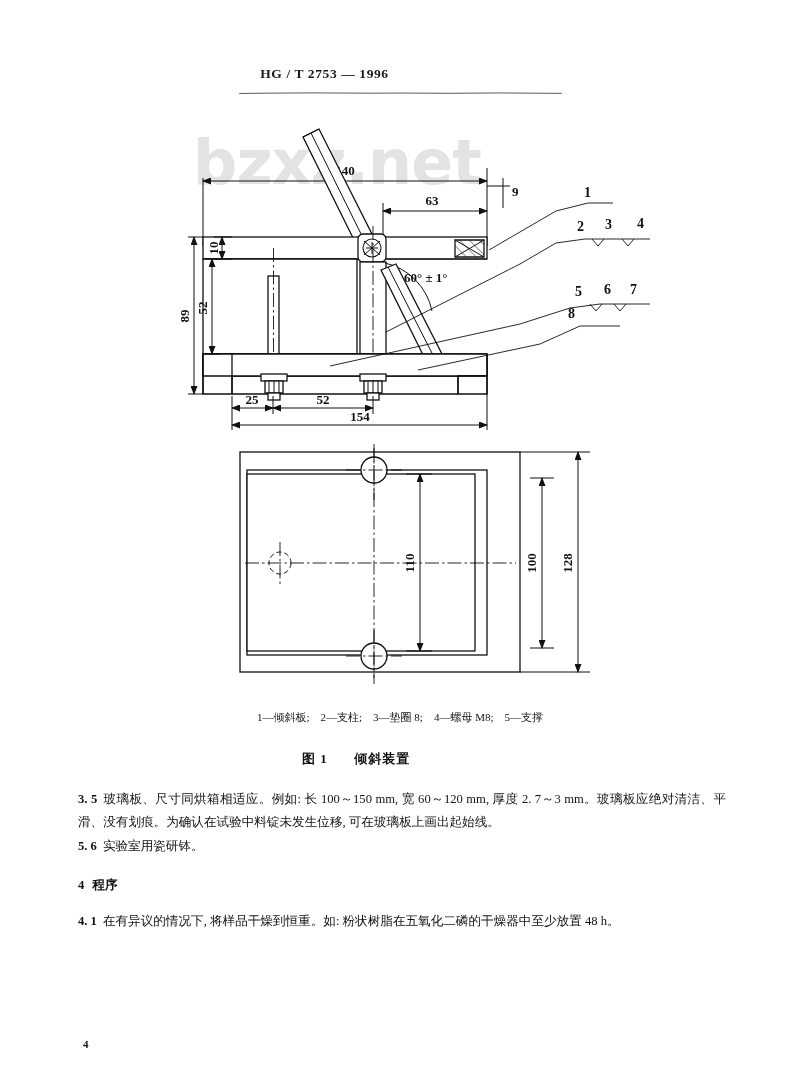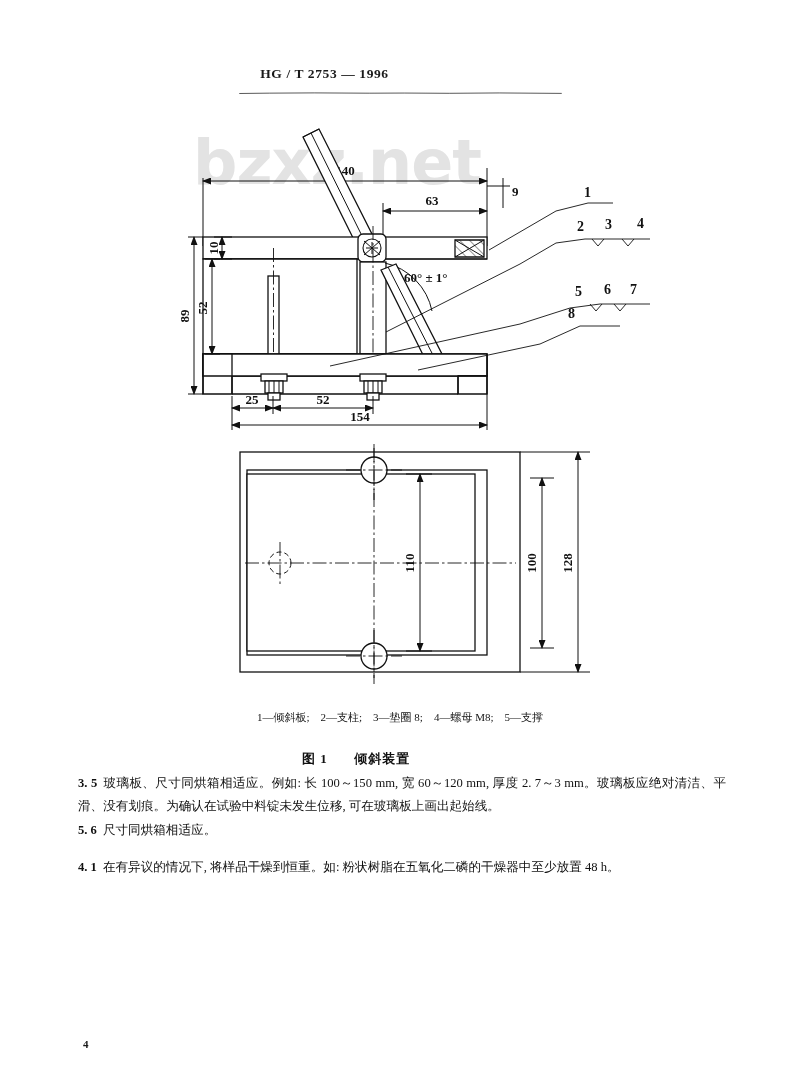--- a/index.html
+++ b/index.html
@@ -102,21 +102,21 @@
     left: 78px;
     top: 772px;
     width: 648px;
     font-family: "Liberation Serif", "DejaVu Serif", serif;
     font-size: 12.6px;
     line-height: 22.5px;
     color: #111111;
     text-align: justify;
   }
   #body-text .para {
-    margin: 0 0 0 0;
+    margin: 16px 0 0 0;
     text-indent: 0;
   }
   #body-text .num {
     font-weight: bold;
     margin-right: 6px;
   }
   #body-text .heading {
     font-weight: bold;
     margin-top: 16px;
     margin-bottom: 14px;
@@ -405,20 +405,23 @@
   <span>图 1</span>
   <span style="display:inline-block;width:18px"></span>
   <span>倾斜装置</span>
 </div>
 
 <div id="body-text">
   <p class="para">
     <span class="num">3. 5</span><span>玻璃板、尺寸同烘箱相适应。例如: 长 100～150 mm, 宽 60～120 mm, 厚度 2. 7～3 mm。玻璃板应绝对清洁、平滑、没有划痕。为确认在试验中料锭未发生位移, 可在玻璃板上画出起始线。</span>
   </p>
   <p class="para spaced">
-    <span class="num">5. 6</span><span>尺寸同烘箱相适应。</span>
+    <span class="num">5. 6</span><span>实验室用瓷研钵。</span>
+  </p>
+  <p class="para heading">
+    <span class="num">4</span><span>程序</span>
   </p>
   <p class="para gap-top">
     <span class="num">4. 1</span><span>在有异议的情况下, 将样品干燥到恒重。如: 粉状树脂在五氧化二磷的干燥器中至少放置 48 h。</span>
   </p>
 </div>
 
 <div id="page-number">4</div>
 
 </body></html>

